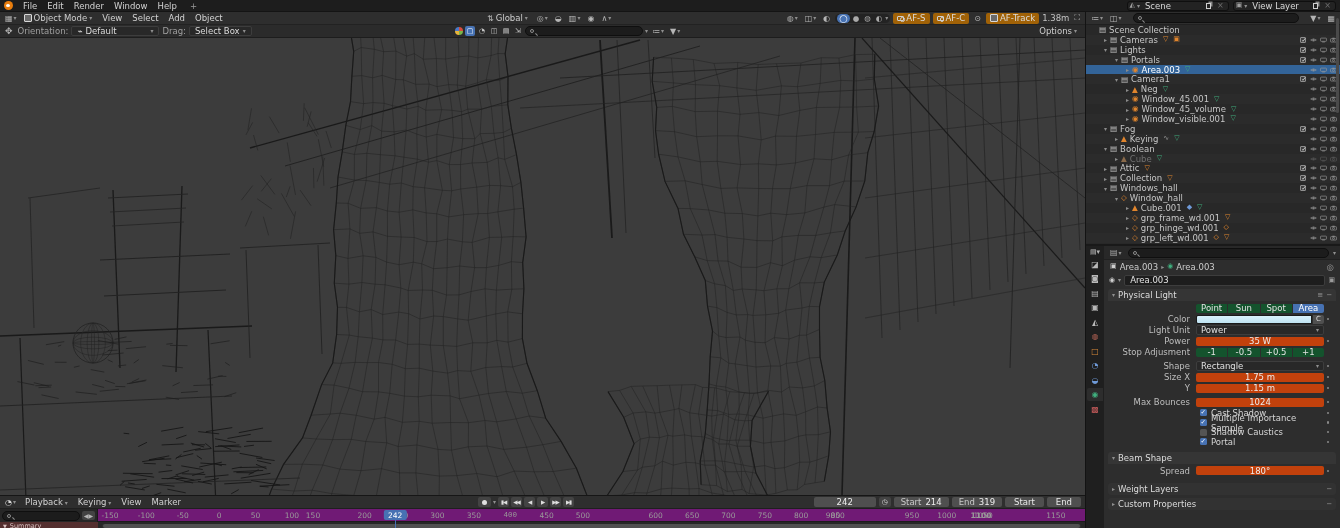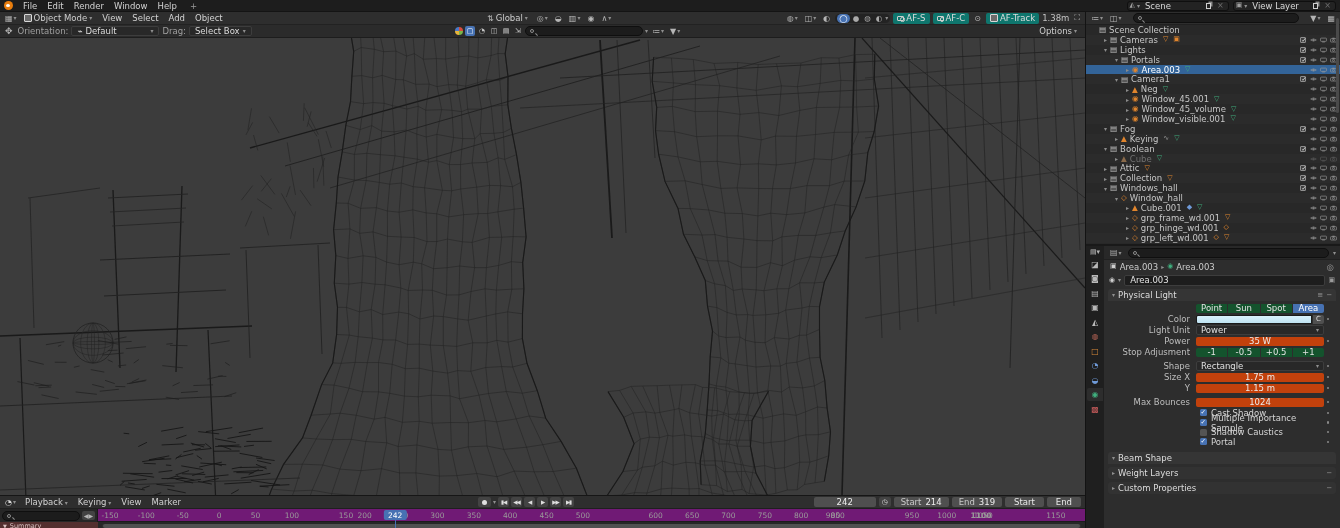--- a/index.html
+++ b/index.html
@@ -31,21 +31,21 @@
   #vp-tools{height:13px;background:#2b2b2b;border-bottom:1px solid #1d1d1d;position:relative;display:flex;align-items:center;padding:0 3px;}
   .hdr-btn{display:flex;align-items:center;gap:2px;padding:0 4px;border-radius:2px;color:#cecece;}
   .hdr-btn .g{font-size:8px;color:#bdbdbd;}
   .mode-ico{width:8px;height:8px;border:1px solid #d8d8d8;border-radius:1px;background:#6a6a6a;}
   .vp-mid{position:absolute;left:483px;display:flex;align-items:center;gap:3px;}
   .vp-right{position:absolute;right:3px;display:flex;align-items:center;gap:3px;}
   .icon-btn{display:flex;align-items:center;gap:1px;padding:0 2px;color:#b5b5b5;font-size:8px;}
   .shade-group{display:flex;background:#232323;border-radius:6px;padding:0 2px;align-items:center;gap:1px;}
   .shade{font-size:7.5px;color:#a9a9a9;padding:0 2px;border-radius:5px;}
   .shade.active{background:#4772b3;color:#fff;}
-  .af-btn{display:flex;align-items:center;gap:2px;background:#0f766e;border-radius:2px;padding:0.5px 4px;color:#dcdcdc;}
+  .af-btn{display:flex;align-items:center;gap:2px;background:#a16207;border-radius:2px;padding:0.5px 4px;color:#dcdcdc;}
   .cam-g{width:7px;height:5px;border:1px solid #cfcfcf;border-radius:1px;position:relative;}
   .cam-g:after{content:"";position:absolute;left:2px;top:0.5px;width:2.5px;height:2.5px;border:1px solid #cfcfcf;border-radius:50%;}
   .ts-label{color:#9f9f9f;margin:0 3px;}
   .ts-field{background:#282828;border:1px solid #3d3d3d;border-radius:2px;padding:0 5px;display:flex;gap:3px;align-items:center;color:#dcdcdc;height:10px;}
   .ts-mid{position:absolute;left:455px;display:flex;align-items:center;gap:2px;}
   .ts-right{position:absolute;right:8px;display:flex;align-items:center;gap:2px;color:#cccccc;}
   .pie{width:8px;height:8px;border-radius:50%;background:conic-gradient(#d84a3c 0 25%,#7ab648 25% 50%,#e8b33c 50% 75%,#4a79c6 75% 100%);}
   .sq-btn{width:10px;height:10px;border-radius:2px;display:flex;align-items:center;justify-content:center;font-size:7px;color:#c9c9c9;}
   .sq-btn.active{background:#4772b3;color:#fff;}
   .search{background:#1c1c1c;border:1px solid #0f0f0f;border-radius:6px;height:10px;display:flex;align-items:center;padding:0 4px;gap:3px;}
@@ -610,26 +610,26 @@
               <span class="mag"></span>
             </span>
           <span class="icon-btn" style="font-size:6px;background:#434343;border-radius:2px;height:9px;">◀▶</span>
         </div>
       <span class="tick" style="left: 110px;">-150</span>
           <span class="tick" style="left: 146.38px;">-100</span>
           <span class="tick" style="left: 182.76px;">-50</span>
           <span class="tick" style="left: 219.14px;">0</span>
           <span class="tick" style="left: 255.52px;">50</span>
           <span class="tick" style="left: 291.9px;">100</span>
-          <span class="tick" style="left: 346px;">150</span>
+          <span class="tick" style="left: 313px;">150</span>
           <span class="tick" style="left: 364.66px;">200</span>
           <span class="tick" style="left: 401.04px;">250</span>
           <span class="tick" style="left: 437.42px;">300</span>
           <span class="tick" style="left: 473.8px;">350</span>
-          <span class="tick" style="left: 510.18px;">400</span>
+          <span class="tick" style="left: 510.18px; font-family: Liberation Mono, monospace;">400</span>
           <span class="tick" style="left: 546.56px;">450</span>
           <span class="tick" style="left: 582.94px;">500</span>
           <span class="tick" style="left: 645px; margin-top: 28px;">550</span>
           <span class="tick" style="left: 655.7px;">600</span>
           <span class="tick" style="left: 692.08px;">650</span>
           <span class="tick" style="left: 728.46px;">700</span>
           <span class="tick" style="left: 764.84px;">750</span>
           <span class="tick" style="left: 801.22px;">800</span>
           <span class="tick" style="left: 837.6px;">850</span>
           <span class="tick" style="left: 833px;">900</span>
@@ -1228,20 +1228,31 @@
                 <span class="dotcol" style="margin-left: auto;">
                   <span class="kdot"></span>
                 </span>
               </div>
             </div>
         </div>
         <div class="panel-hd">
           <span class="caret">▾</span>
           <span>Beam Shape</span>
         </div>
+        <div class="panel-body">
+          <div class="prow">
+              <span class="plabel">Spread</span>
+              <span class="pfield">
+                <span class="val">180°</span>
+              </span>
+              <span class="dotcol">
+                <span class="kdot"></span>
+              </span>
+            </div>
+        </div>
         <div class="panel-hd collapsed">
           <span class="caret">▸</span>
           <span>Weight Layers</span>
           <span class="rt">
               <span>−</span>
             </span>
         </div>
         <div class="panel-hd collapsed">
           <span class="caret">▸</span>
           <span>Custom Properties</span>

